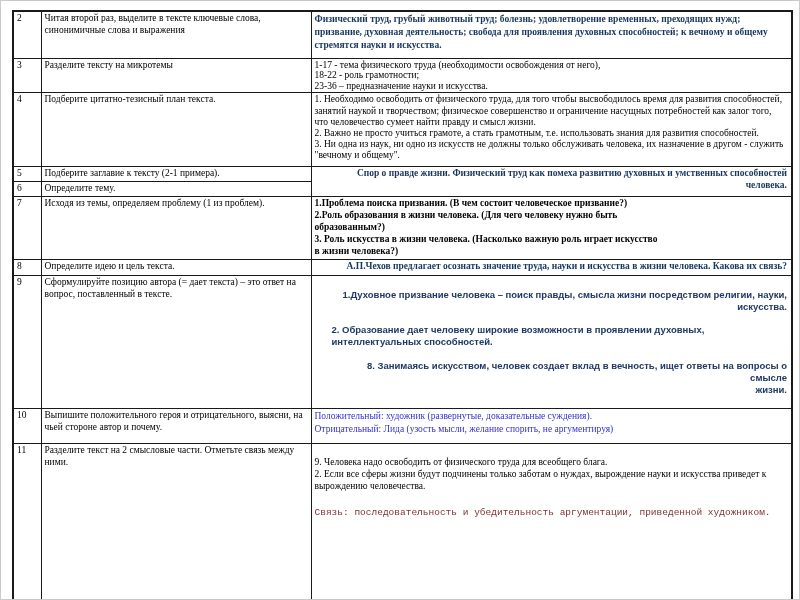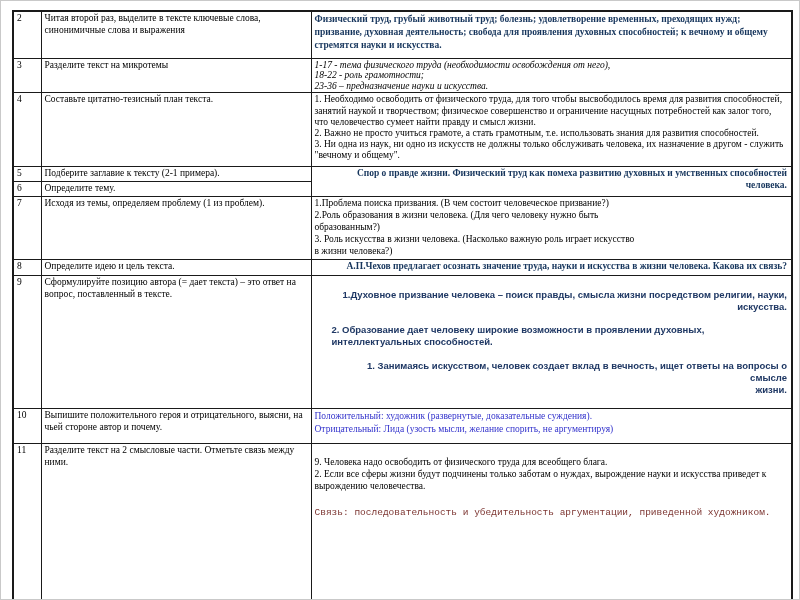--- a/index.html
+++ b/index.html
@@ -18,26 +18,26 @@
   }
   table.tbl{border:2px solid #1a1a1a;}
   col.c-num{width:28px;}
   col.c-task{width:270px;}
   col.c-ans{width:481px;}
   td.num{padding-left:4px;}
   td.ans{white-space:pre-line;}
   .navy{color:#17365D;font-weight:bold;}
   .navy2{color:#1F3864;font-weight:bold;}
   .center{text-align:right;}
-  .bold{font-weight:normal;}
+  .bold{font-weight:bold;}
   .blue{color:#3333CC;}
   .maroon{color:#7C3531;font-family:Liberation Mono, monospace;}
   .sans{font-family:"Liberation Sans", sans-serif;}
   tr.r2{height:47px;}  tr.r2 td.ans{line-height:1.35;margin-left:12px;}
-  tr.r3{height:31px;}  tr.r3 td.ans{line-height:1.12;font-style:italic;}
+  tr.r3{height:31px;}  tr.r3 td.ans{line-height:1.12;}
   tr.r4{height:74px;}  tr.r4 td.ans{line-height:1.18;}
   tr.r5{height:15px;}
   tr.r6{height:15px;}
   tr.r7{height:60px;}  tr.r7 td.ans{line-height:1.25;}
   tr.r8{height:16px;}
   tr.r9{height:72px;}  tr.r9 td.ans{line-height:1.25;padding-left:20px;}
   tr.r10{height:35px;margin-left:24px;} tr.r10 td.ans{line-height:1.3;}
   tr.r11{height:193px;}
   td.task-big{font-size:16px;line-height:1.4;padding-left:6px;}
   td.ans-big{font-size:19.5px;line-height:1.38;padding-left:8px;}
@@ -57,29 +57,29 @@
 
     <tbody>
         <tr class="r2">
       <td class="num">2</td>
       <td class="task">Читая второй раз, выделите в тексте ключевые слова, синонимичные слова и выражения</td>
       <td class="ans navy">Физический труд, грубый животный труд; болезнь; удовлетворение временных, преходящих нужд; призвание, духовная деятельность; свобода для проявления духовных способностей; к вечному и общему стремятся науки и искусства.</td>
     </tr>
 
     <tr class="r3">
       <td class="num">3</td>
-      <td class="task">Разделите текст на микротемы</td>
+      <td class="task">Разделите тексту на микротемы</td>
       <td class="ans">1-17  - тема физического труда (необходимости освобождения от него),
 18-22 - роль грамотности;
 23-36 –  предназначение науки и искусства.</td>
     </tr>
 
     <tr class="r4">
       <td class="num">4</td>
-      <td class="task">Составьте цитатно-тезисный план текста.</td>
+      <td class="task">Подберите цитатно-тезисный план текста.</td>
       <td class="ans">1. Необходимо освободить от физического труда, для того чтобы высвободилось время для развития способностей, занятий наукой и творчеством;  физическое совершенство и ограничение насущных потребностей как залог того, что человечество сумеет найти правду и смысл жизни.
 2. Важно не просто учиться грамоте, а стать грамотным, т.е. использовать знания для развития способностей.
 3. Ни одна из наук, ни одно из искусств не должны только обслуживать человека, их назначение в другом - служить "вечному и общему".</td>
     </tr>
 
     <tr class="r5">
       <td class="num">5</td>
       <td class="task">Подберите заглавие к тексту (2-1 примера).</td>
       <td class="ans navy center" rowspan="2">Спор о правде жизни. Физический труд как помеха развитию духовных и умственных способностей человека.</td>
     </tr>
@@ -106,21 +106,21 @@
     </tr>
 
     <tr class="r9">
       <td class="num">9</td>
       <td class="task">Сформулируйте позицию автора (= дает текста) – это ответ на вопрос, поставленный в тексте.</td>
       <td class="ans navy2 sans">
         <div class="ans-item center">1.Духовное призвание человека – поиск правды, смысла жизни посредством религии, науки,
 искусства.</div>
         <div class="ans-item">2. Образование дает человеку широкие возможности в проявлении духовных,
 интеллектуальных способностей.</div>
-        <div class="ans-item center">1. Занимаясь искусством, человек создает вклад в вечность, ищет ответы на вопросы о смысле
+        <div class="ans-item center">8. Занимаясь искусством, человек создает вклад в вечность, ищет ответы на вопросы о смысле
 жизни.</div>
       </td>
     </tr>
 
     <tr class="r10">
       <td class="num">10</td>
       <td class="task">Выпишите положительного героя и отрицательного, выясни, на чьей стороне автор и почему.</td>
       <td class="ans blue">Положительный: художник (развернутые, доказательные суждения).
 Отрицательный: Лида (узость мысли, желание спорить, не аргументируя)</td>
     </tr>

